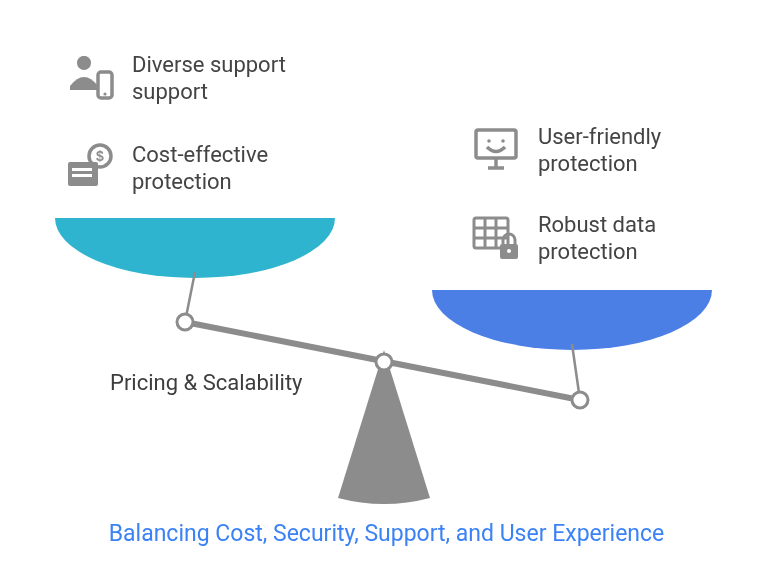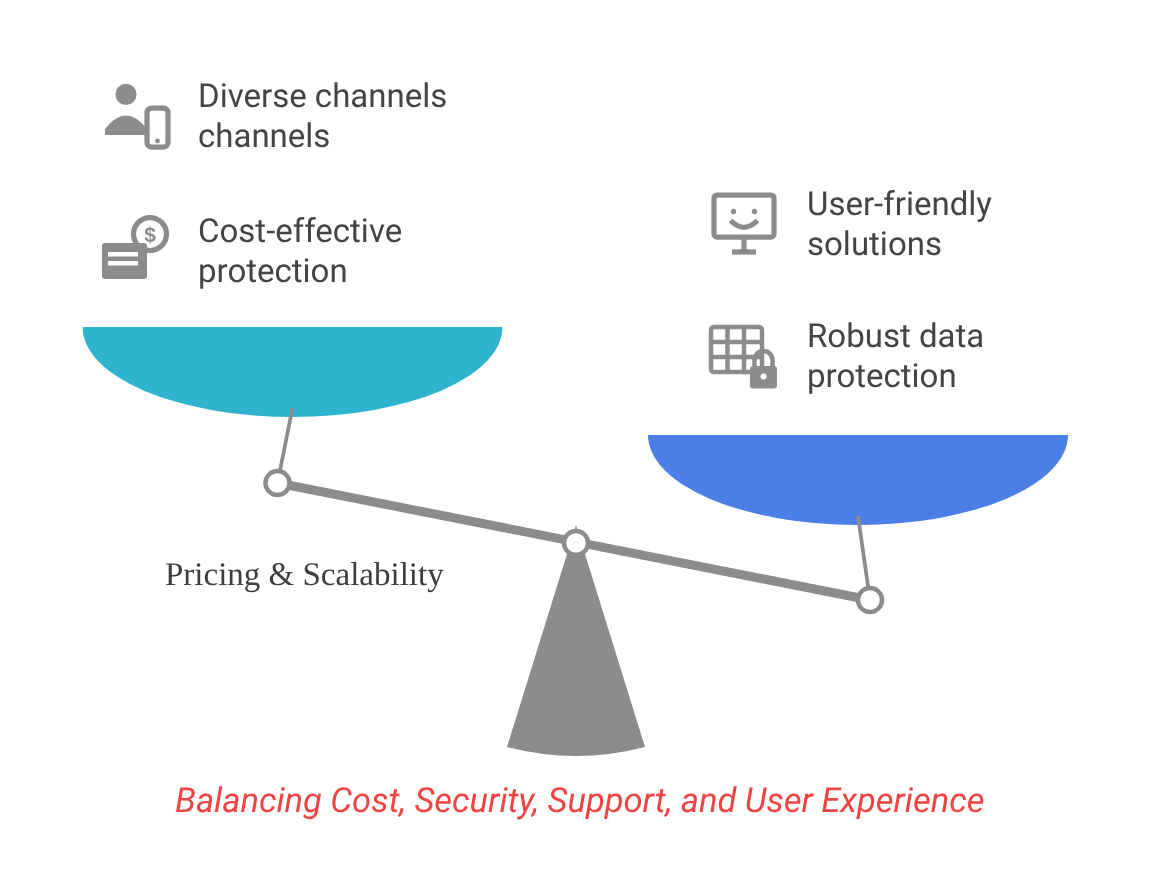--- a/index.html
+++ b/index.html
@@ -52,22 +52,21 @@
   .label {
     position: absolute;
     font-size: 22px;
     color: #3d3d3d;
   }
   .caption {
     position: absolute;
     left: 0; right: 0;
     text-align: center;
     font-size: 23px;
-    color: #ef4444;
-    font-style: italic;
+    color: #3b82f6;
   }
 </style>
 </head>
 <body>
 
 <div class="stage">
 
   <div class="item" style="left:62px; top:50px;">
     <span class="ico">
       <svg viewBox="0 0 52 52" fill="#8C8C8C">
@@ -75,21 +74,21 @@
         <circle cx="20" cy="11" r="7"></circle>
 
         <path d="M13 11 a7 7 0 0 1 14 0 h-14z" fill="#8C8C8C"></path>
 
         <path d="M6 34 q14 -18 28 0 v4 H6 z"></path>
 
         <rect x="34" y="20" width="14" height="26" rx="3" fill="none" stroke="#8C8C8C" stroke-width="3.5"></rect>
         <circle cx="41" cy="42" r="1.6"></circle>
       </svg>
     </span>
-    <span class="txt">Diverse channels channels</span>
+    <span class="txt">Diverse support support</span>
   </div>
 
   <div class="item" style="left:62px; top:140px;">
     <span class="ico">
       <svg viewBox="0 0 52 52" fill="#8C8C8C">
 
         <rect x="4" y="20" width="30" height="24" rx="2"></rect>
         <rect x="4" y="20" width="6" height="24" fill="#fff" opacity="0"></rect>
 
         <rect x="8" y="26" width="20" height="3" fill="#fff"></rect>
@@ -107,21 +106,21 @@
       <svg viewBox="0 0 52 52" fill="none" stroke="#8C8C8C" stroke-width="3.5">
         <rect x="6" y="6" width="40" height="28" rx="2"></rect>
         <line x1="18" y1="44" x2="34" y2="44"></line>
         <line x1="26" y1="34" x2="26" y2="44"></line>
 
         <circle cx="19" cy="17" r="1.8" fill="#8C8C8C" stroke="none"></circle>
         <circle cx="33" cy="17" r="1.8" fill="#8C8C8C" stroke="none"></circle>
         <path d="M17 23 q9 9 18 0"></path>
       </svg>
     </span>
-    <span class="txt">User-friendly solutions</span>
+    <span class="txt">User-friendly protection</span>
   </div>
 
   <div class="item" style="left:468px; top:210px;">
     <span class="ico">
       <svg viewBox="0 0 52 52" fill="#8C8C8C">
 
         <rect x="4" y="6" width="34" height="30" rx="2" fill="none" stroke="#8C8C8C" stroke-width="3"></rect>
         <line x1="4" y1="16" x2="38" y2="16" stroke="#8C8C8C" stroke-width="3"></line>
         <line x1="4" y1="26" x2="38" y2="26" stroke="#8C8C8C" stroke-width="3"></line>
         <line x1="15" y1="6" x2="15" y2="36" stroke="#8C8C8C" stroke-width="3"></line>
@@ -156,17 +155,17 @@
     <line x1="185" y1="322" x2="580" y2="400" stroke="#8C8C8C" stroke-width="6" stroke-linecap="round"></line>
 
     <circle cx="185" cy="322" r="8" fill="#fff" stroke="#8C8C8C" stroke-width="3"></circle>
     <circle cx="580" cy="400" r="8" fill="#fff" stroke="#8C8C8C" stroke-width="3"></circle>
 
     <path d="M384 350 L338 498 Q384 510 430 498 Z" fill="#8C8C8C"></path>
 
     <circle cx="384" cy="362" r="8" fill="#fff" stroke="#8C8C8C" stroke-width="3"></circle>
   </svg>
 
-  <div class="label" style="left:110px; top:370px;font-family:Liberation Serif, serif;">Pricing &amp; Scalability</div>
+  <div class="label" style="left:110px; top:370px;">Pricing &amp; Scalability</div>
 
   <div class="caption" style="top:520px;">Balancing Cost, Security, Support, and User Experience</div>
 
 </div>
 
 </body></html>

